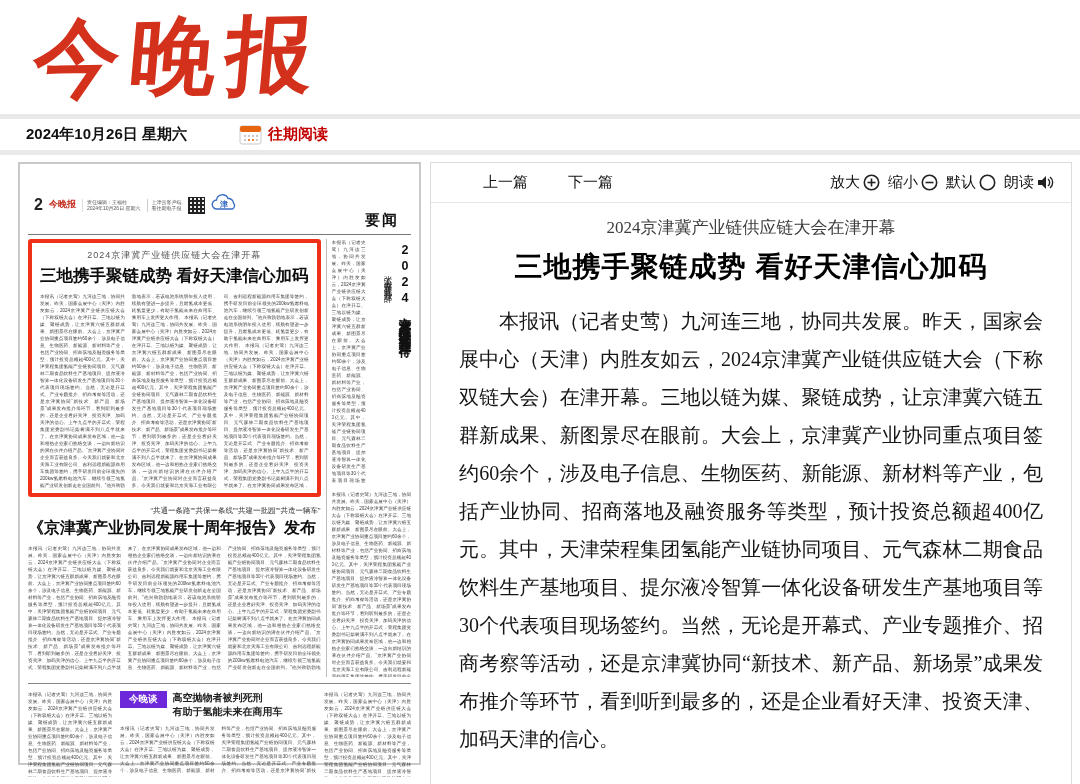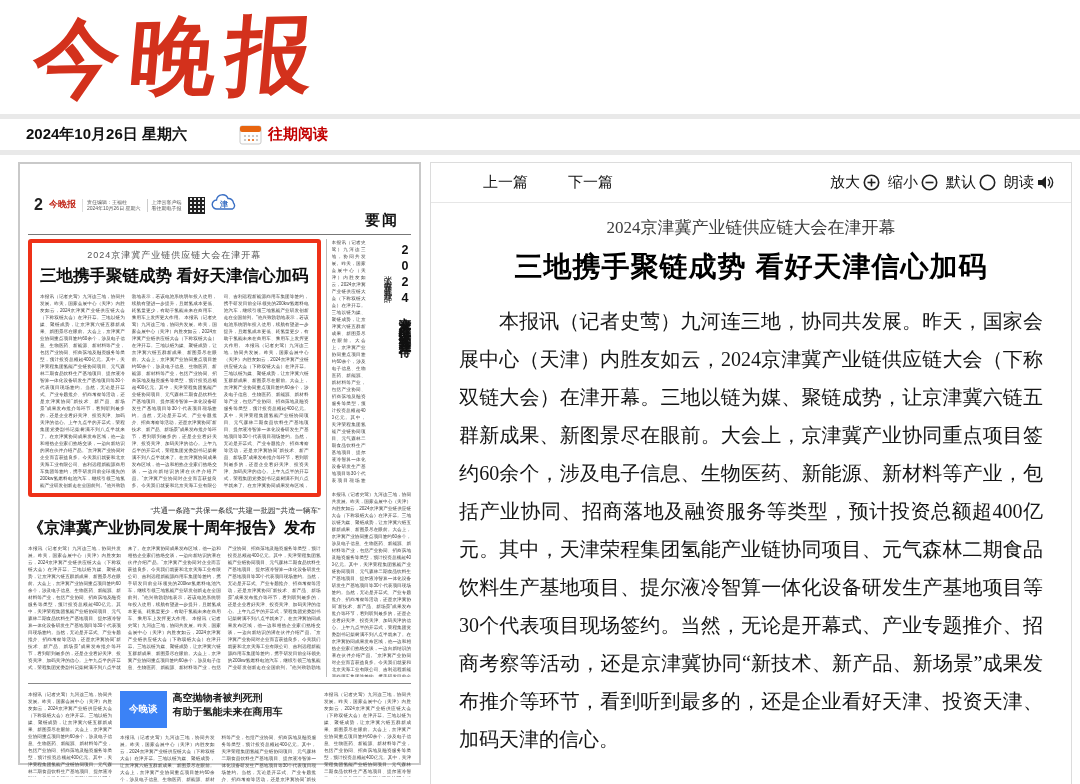--- a/index.html
+++ b/index.html
@@ -59,21 +59,21 @@
   .v-title { writing-mode:vertical-rl; text-orientation:upright; font-size:12.5px; font-weight:bold;
              color:#111; letter-spacing:2px; line-height:1; margin-top:4px; }
   .v-sub { writing-mode:vertical-rl; text-orientation:upright; font-size:8.5px; color:#222;
            letter-spacing:2px; margin-top:30px; }
   .nr-microfull { margin-top:6px; height:186px; }
 
   .np-bottom { border-top:1px solid #888; margin-top:6px; padding-top:7px; display:flex; gap:8px; }
   .nb-colA { width:84px; height:86px; }
   .nb-center { width:196px; }
   .nb-head { display:flex; gap:6px; align-items:flex-start; }
-  .talk-badge { background:#3b82f6; color:#fff; font-size:9.5px; font-weight:bold; padding:12px 9px; white-space:nowrap; }
+  .talk-badge { background:#6d28d9; color:#fff; font-size:9.5px; font-weight:bold; padding:2px 9px; white-space:nowrap; }
   .talk-title { flex:1; text-align:left; font-size:10px; font-weight:bold; color:#222; line-height:14px; }
   .nb-center-body { height:52px; margin-top:6px; }
   .nb-colB { flex:1; height:86px; }
 
   
   .reader-panel { width:642px; height:660px; background:#fff; border:1px solid #dcdcdc; }
   .toolbar { height:40px; display:flex; align-items:center; padding:0 16px; border-bottom:1px solid #e6e6e6; }
   .tb-left { display:flex; gap:40px;margin-left:36px; }
   .tb-link { font-size:15px; color:#111; cursor:pointer; }
   .tb-right { margin-left:auto; display:flex; align-items:flex-end; gap:8px; }

